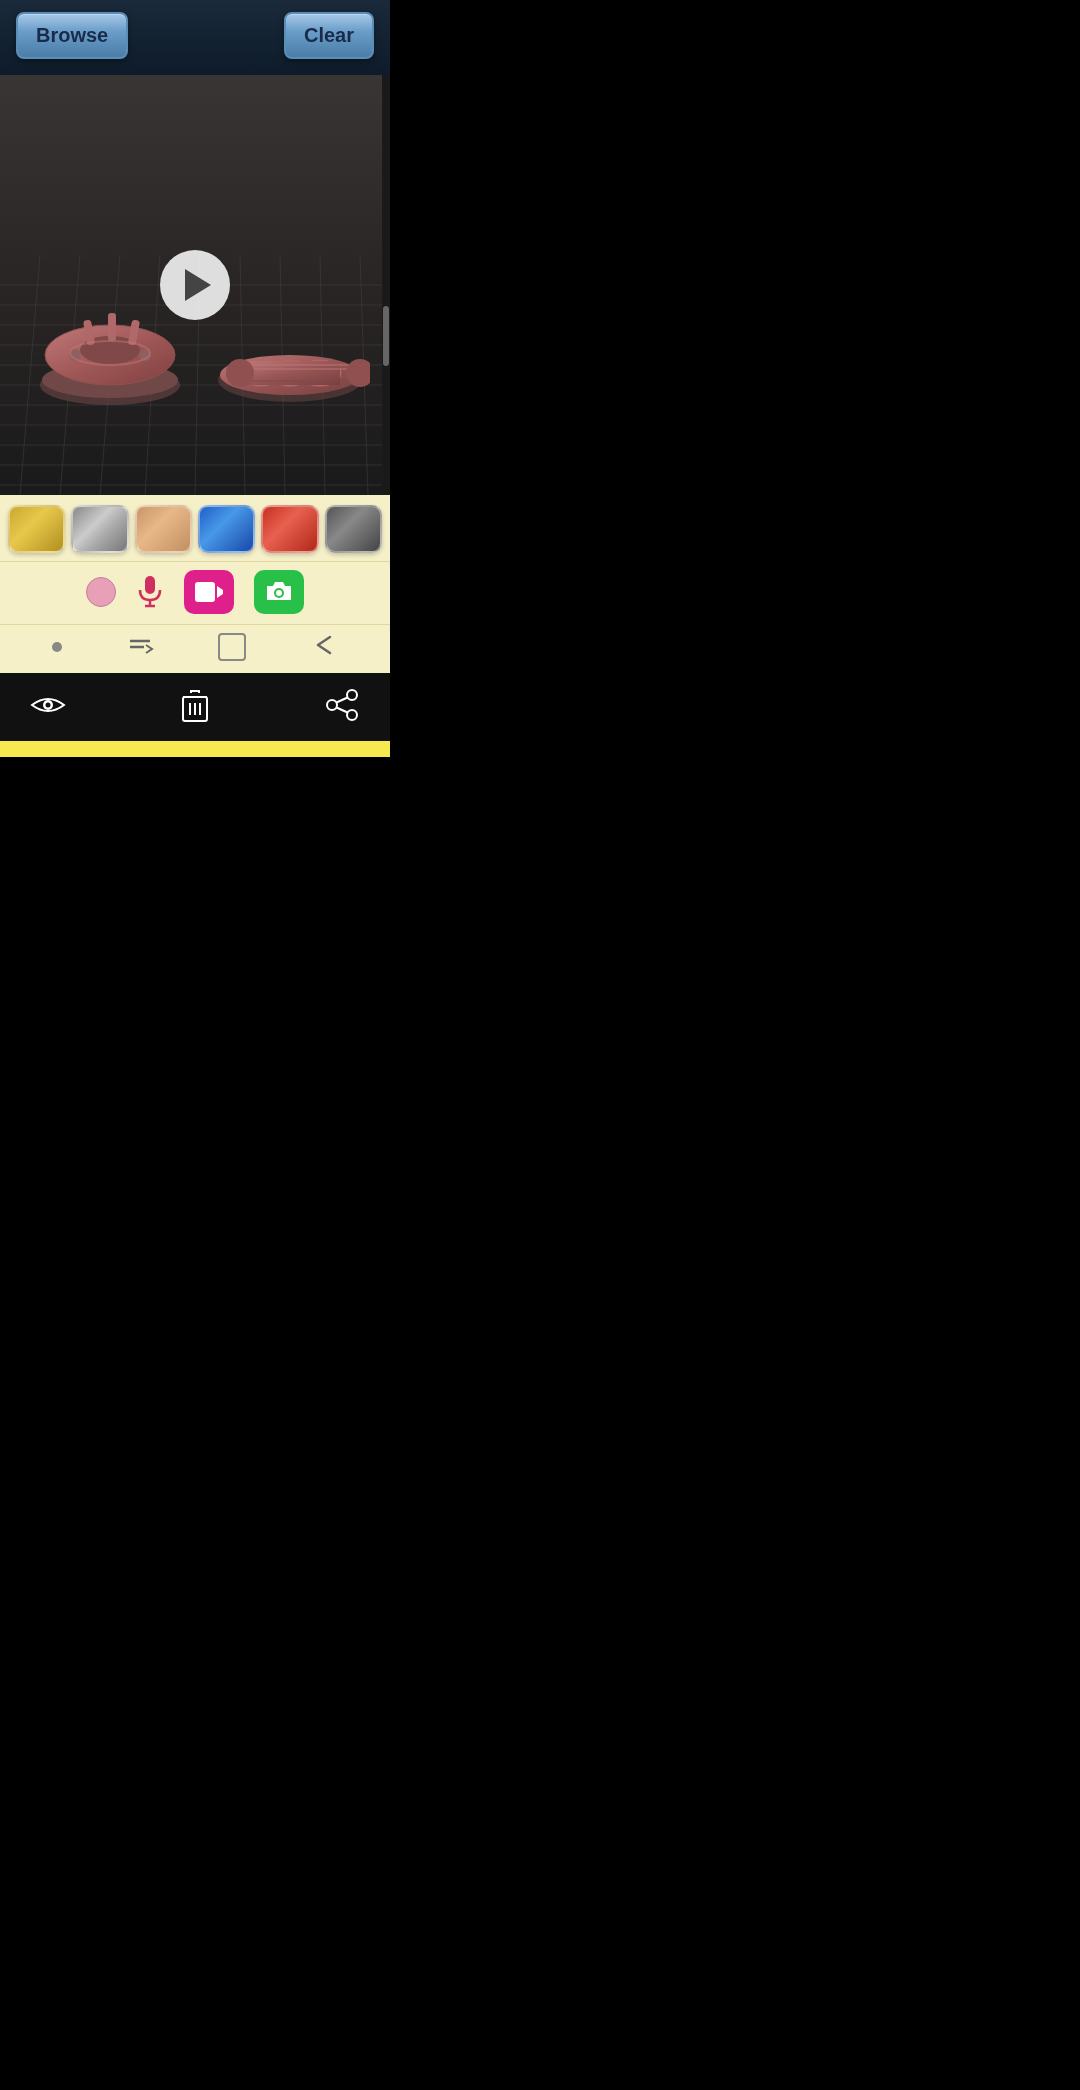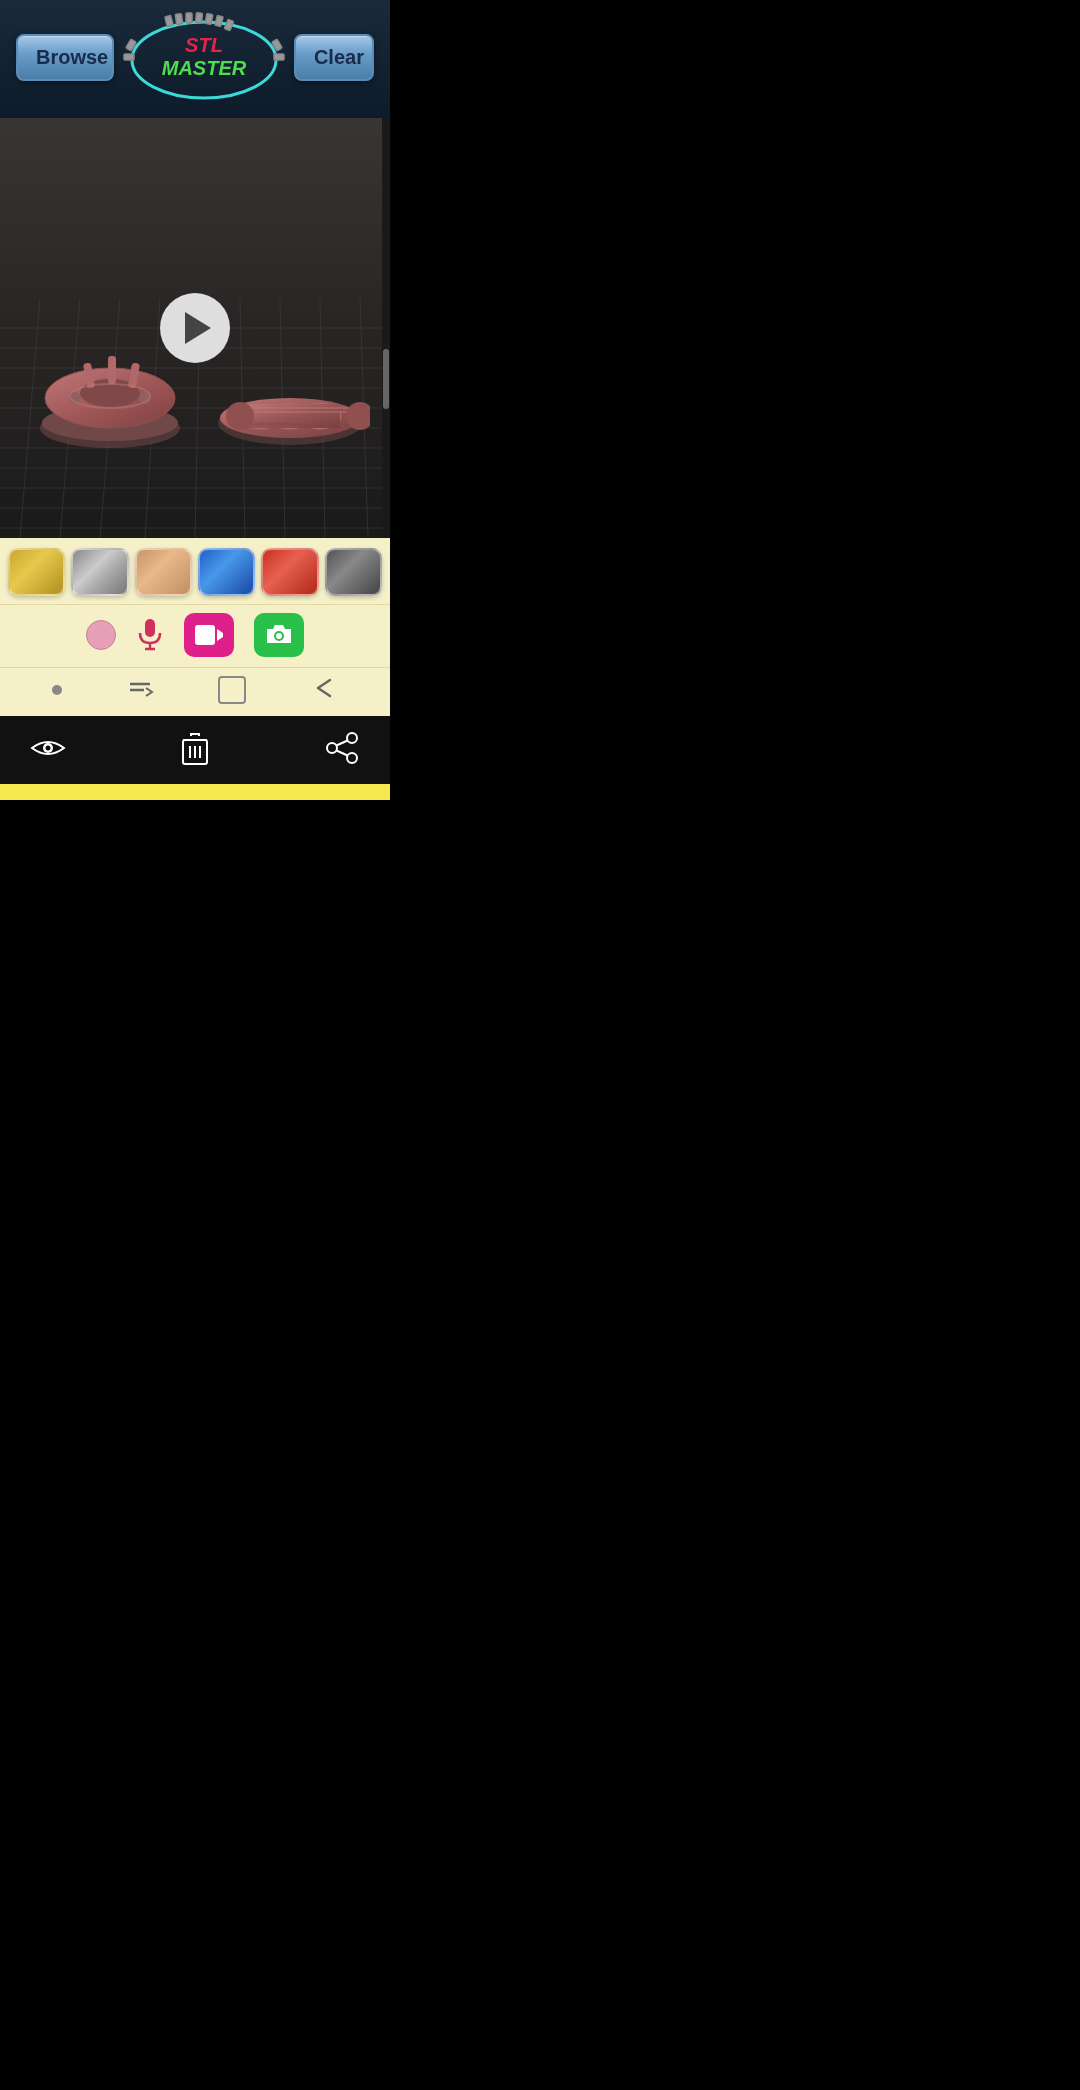--- a/index.html
+++ b/index.html
@@ -252,49 +252,20 @@
       height: 16px;
       width: 100%;
     }
   </style>
 </head>
 <body>
 
 <div class="header">
   <button class="header-btn">Browse</button>
 
-  <div class="logo-area">
-    <div class="logo-gear-wrapper">
-
-      <svg class="gear-svg" viewBox="0 0 180 90" xmlns="http://www.w3.org/2000/svg">
-
-        <g fill="none" stroke="#888" stroke-width="1.5">
-
-          <ellipse cx="90" cy="48" rx="72" ry="38" stroke="#3dd8d8" stroke-width="3" fill="none"></ellipse>
-
-          <rect x="52" y="4" width="6" height="10" rx="1" fill="#999" transform="rotate(-15 55 9)"></rect>
-          <rect x="62" y="2" width="6" height="10" rx="1" fill="#999" transform="rotate(-8 65 7)"></rect>
-          <rect x="72" y="1" width="6" height="10" rx="1" fill="#999"></rect>
-          <rect x="82" y="1" width="6" height="10" rx="1" fill="#999" transform="rotate(5 85 6)"></rect>
-          <rect x="92" y="2" width="6" height="10" rx="1" fill="#999" transform="rotate(10 95 7)"></rect>
-          <rect x="102" y="4" width="6" height="10" rx="1" fill="#999" transform="rotate(15 105 9)"></rect>
-          <rect x="112" y="8" width="6" height="10" rx="1" fill="#999" transform="rotate(22 115 13)"></rect>
-
-          <rect x="12" y="30" width="10" height="6" rx="1" fill="#999" transform="rotate(-60 17 33)"></rect>
-          <rect x="10" y="42" width="10" height="6" rx="1" fill="#999"></rect>
-
-          <rect x="158" y="30" width="10" height="6" rx="1" fill="#999" transform="rotate(60 163 33)"></rect>
-          <rect x="160" y="42" width="10" height="6" rx="1" fill="#999"></rect>
-        </g>
-
-        <text x="90" y="40" text-anchor="middle" font-family="Arial Black, Arial" font-weight="900" font-size="20" font-style="italic" fill="#e8234a">STL</text>
-        <text x="90" y="63" text-anchor="middle" font-family="Arial Black, Arial" font-weight="900" font-size="20" font-style="italic" fill="#4ddd4d">MASTER</text>
-      </svg>
-    </div>
-  </div>
 
   <button class="header-btn">Clear</button>
 </div>
 
 <div class="viewport">
 
   <svg class="grid-bg" viewBox="0 0 390 420" xmlns="http://www.w3.org/2000/svg">
 
     <defs>
       <linearGradient id="bgGrad" x1="0" y1="0" x2="0" y2="1">

